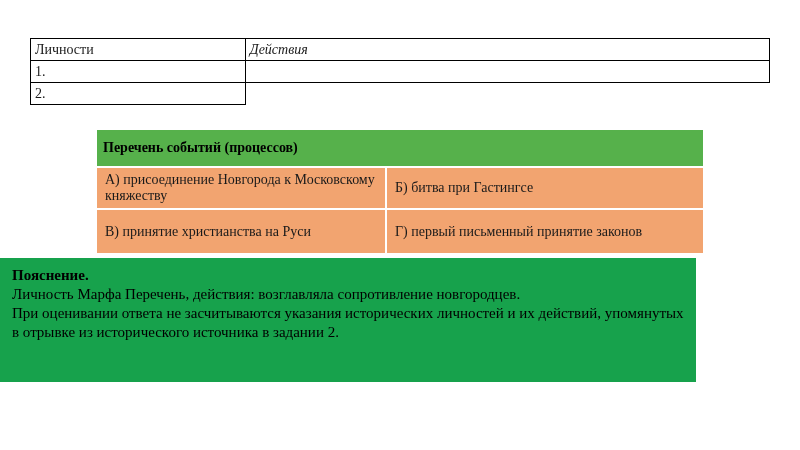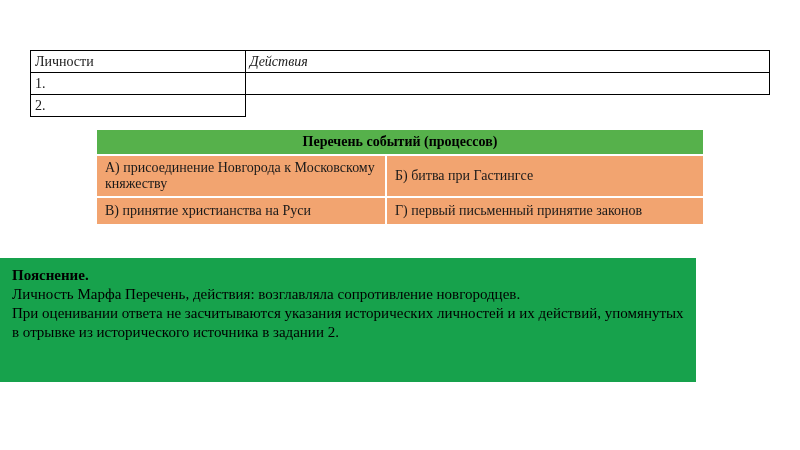--- a/index.html
+++ b/index.html
@@ -14,21 +14,21 @@
     width:800px;height:450px;
     background:#ffffff;
     font-family:"Liberation Serif","DejaVu Serif",serif;
     color:var(--ink);
     position:relative;
     overflow:hidden;
   }
 
   
   .answer-table{
-    position:absolute;left:30px;top:50px;width:740px;
+    position:absolute;left:30px;top:38px;width:740px;
     border-collapse:collapse;
     font-size:14px;
   }
   .answer-table td{
     border:1px solid #000;
     height:22px;
     padding:0 4px;
     vertical-align:middle;
     background:#fff;
   }
@@ -41,34 +41,33 @@
 
   
   .events-table{
     position:absolute;left:95px;top:128px;width:610px;
     border-collapse:separate;border-spacing:2px;
     font-size:14px;
   }
   .events-table .events-title{
     background:var(--header-green);
     font-weight:bold;
-    text-align:center;
-    height:24px;
+    height:36px;
     padding:2px 6px;
     color:#000;
   }
   .events-table td.event-cell{
     background:var(--cell-orange);
     padding:3px 8px;
     vertical-align:middle;
   }
   .events-table .col-left{width:288px;}
   .events-table .col-right{width:316px;}
   .events-table tr.row-tall td{height:40px;}
-  .events-table tr.row-short td{height:26px;}
+  .events-table tr.row-short td{height:43px;}
 
   
   .explanation-box{
     position:absolute;left:0;top:258px;width:696px;min-height:124px;
     background:var(--box-green);
     padding:8px 12px 10px 12px;
     font-size:15px;
     line-height:1.26;
     color:#000;
   }

